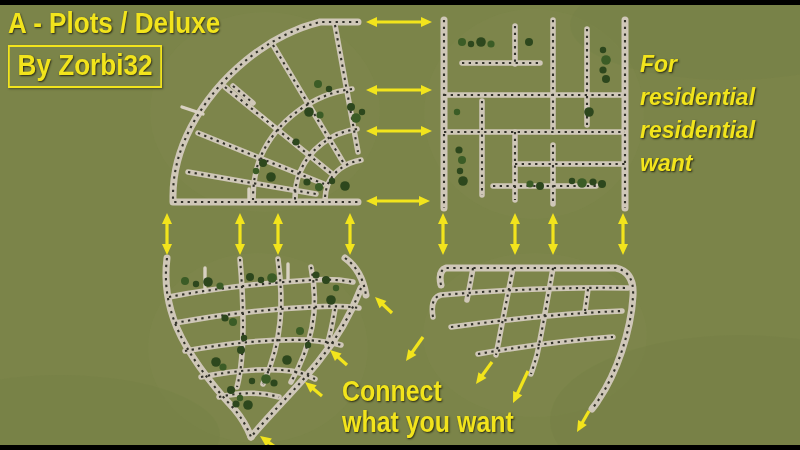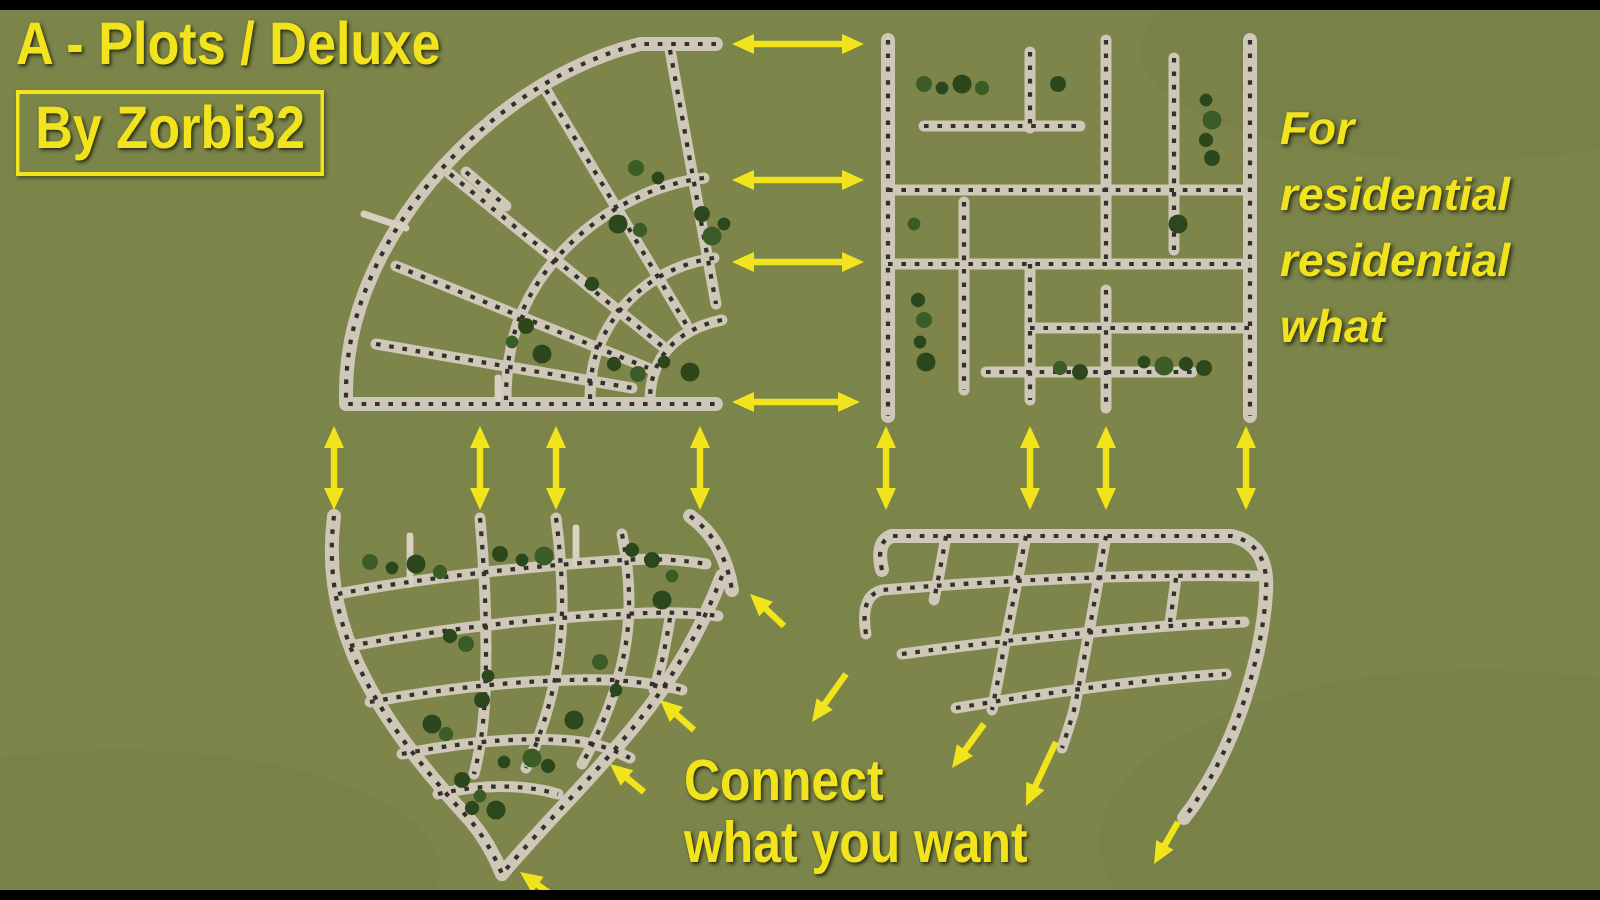--- a/index.html
+++ b/index.html
@@ -280,21 +280,21 @@
   <div id="title" class="overlay">A - Plots / Deluxe</div>
 
   <div id="byline" class="overlay">
     <span>By Zorbi32</span>
   </div>
 
   <div id="note" class="overlay">
     <div>For</div>
     <div>residential</div>
     <div>residential</div>
-    <div>what</div>
+    <div>want</div>
   </div>
 
   <div id="cta" class="overlay">
     <div>Connect</div>
     <div>what you want</div>
   </div>
 
 </div>
 
 </body></html>

